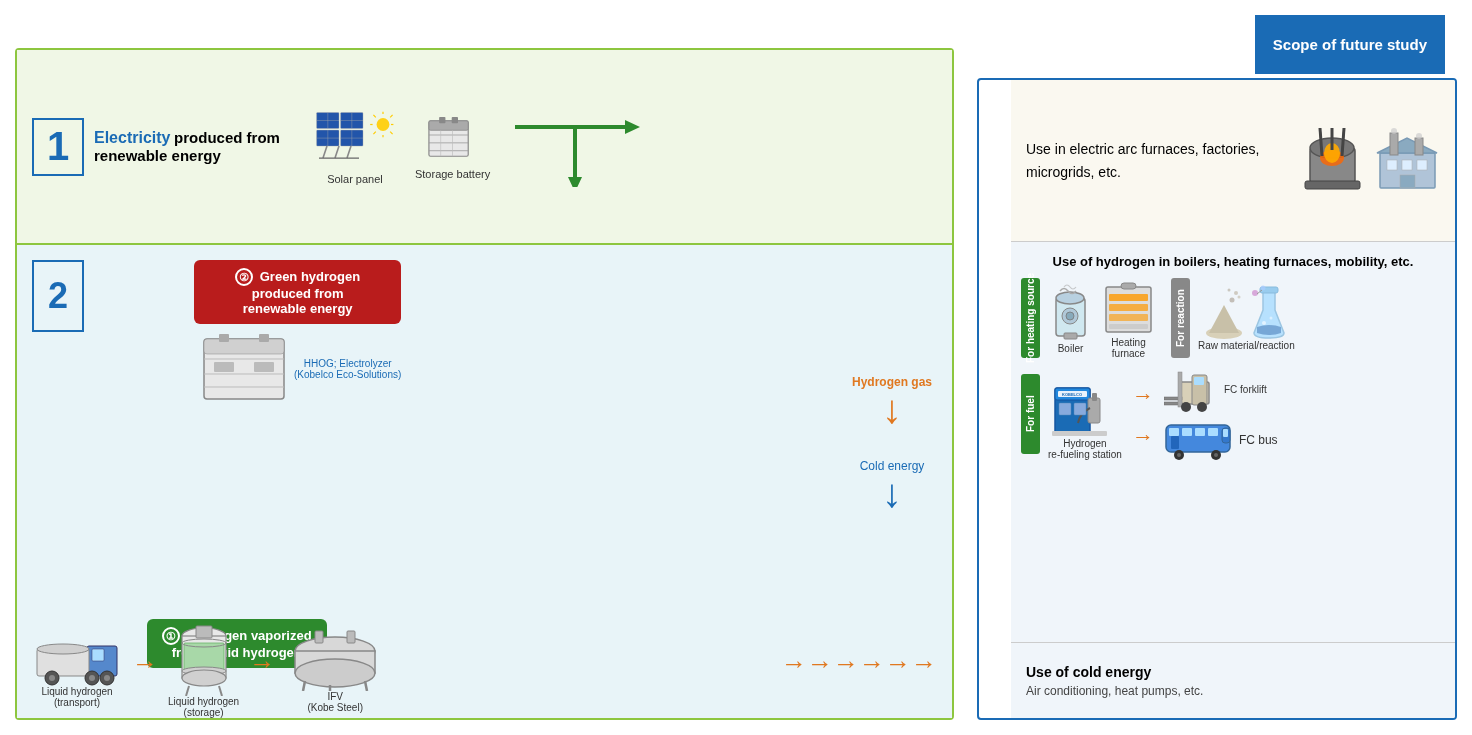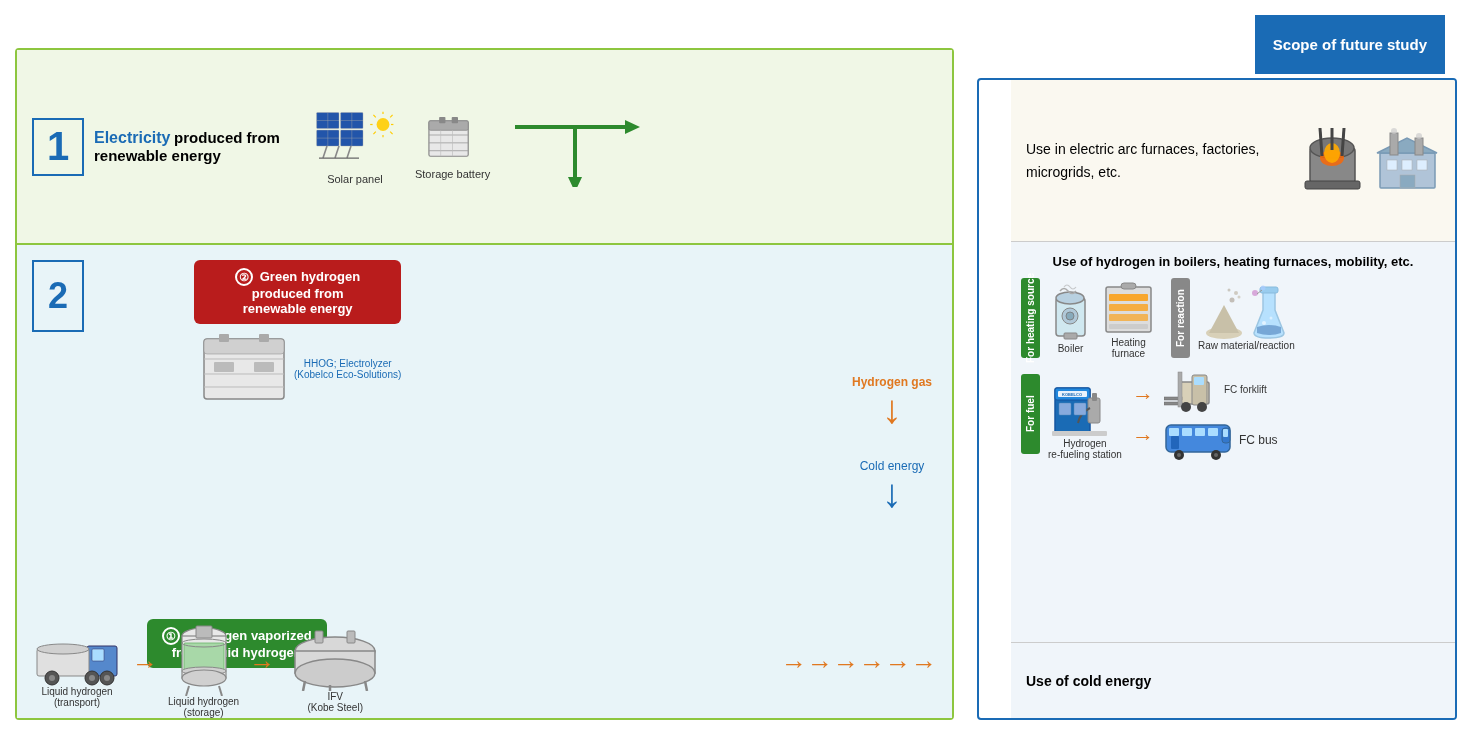--- a/index.html
+++ b/index.html
@@ -507,16 +507,17 @@
               <circle cx="52" cy="35" r="2" fill="#666"></circle>
             </svg>
             <span style="font-size:12px;">FC bus</span>
           </div>
         </div>
       </div>
     </div>
 
     <div style="background:#f0f5fa; padding:12px 15px; min-height:75px; display:flex; flex-direction:column; justify-content:center;">
       <div style="font-size:14px; font-weight:bold;">Use of cold energy</div>
+      <div style="font-size:12px; color:#444; margin-top:4px;">Air conditioning, heat pumps, etc.</div>
     </div>
   </div>
 
 </div>
 
 </body></html>

